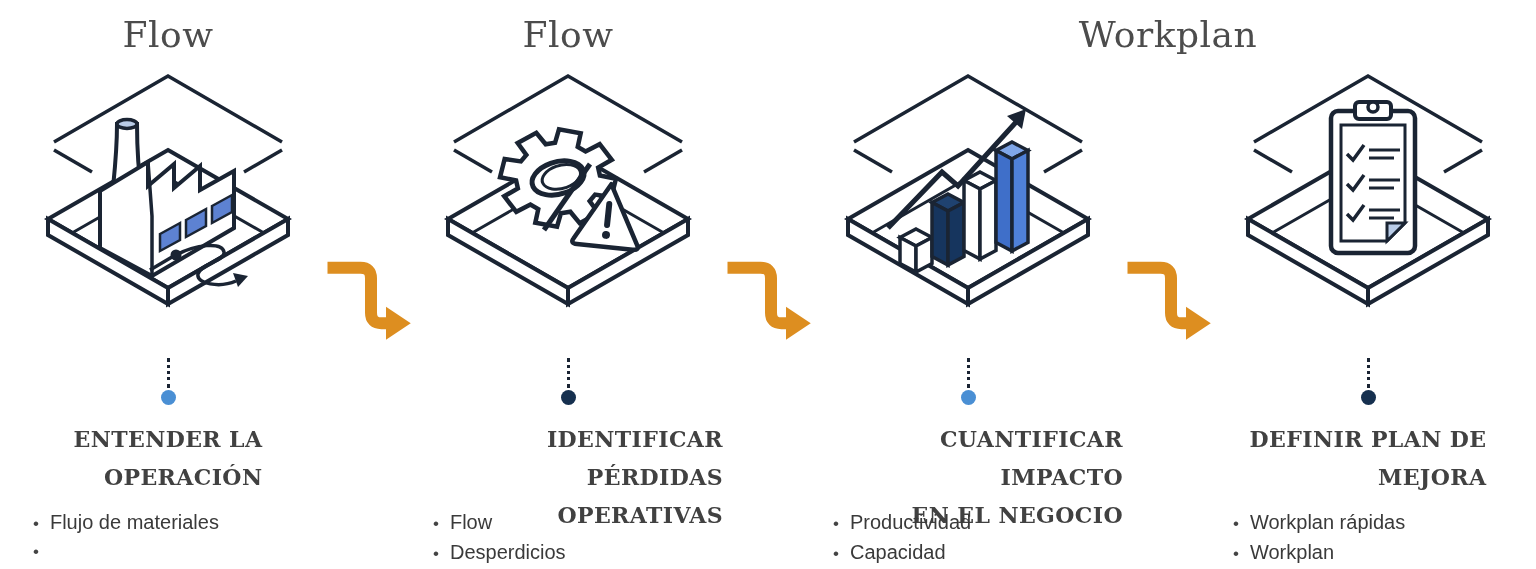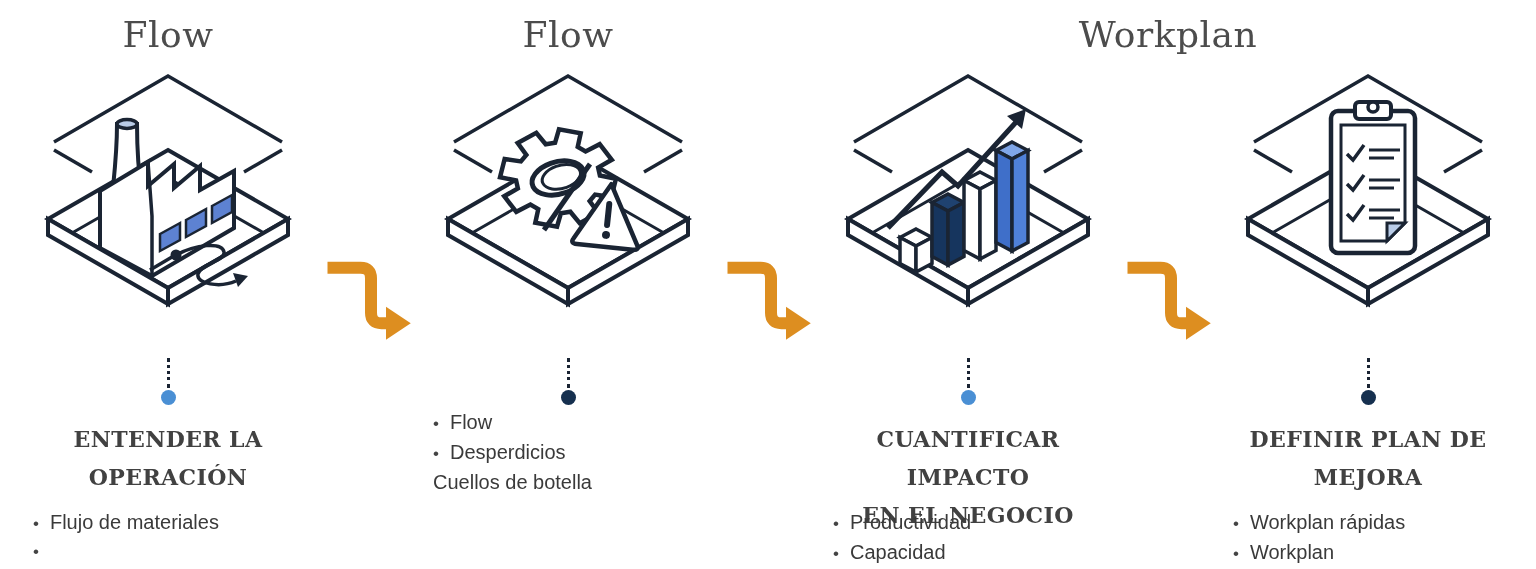--- a/index.html
+++ b/index.html
@@ -21,21 +21,21 @@
   }
   .icon-wrap { width:260px; height:260px; }
   .arrow-cell { display:flex; justify-content:center; align-items:flex-start; padding-top:186px; }
   .connector { display:flex; flex-direction:column; align-items:center; height:50px; padding-top:2px; }
   .dotline { width:0; height:30px; border-left:3px dotted #1a2433; }
   .dot { width:15px; height:15px; border-radius:50%; margin-top:2px; }
   .dot-blue { background:#4a8fd4; }
   .dot-navy { background:#16304f; }
   .step-heading {
     font-family:"DejaVu Serif", serif; font-weight:bold;
-    font-size:22px; line-height:38px; color:#414141; text-align:center;
+    font-size:22px; line-height:38px; color:#414141; text-align:right;
     white-space:pre-line; letter-spacing:0.4px; margin-top:14px; height:86px;
   }
   ul.bullets { list-style:none; align-self:stretch; padding-left:20px; margin-top:2px; }
   ul.bullets li {
     font-size:20px; line-height:28px; color:#3a3a3a; display:flex; align-items:baseline;
   }
   ul.bullets li .marker { color:#444; font-size:17px; margin-right:11px; }
   svg { display:block; }
 </style>
 </head>
@@ -227,20 +227,22 @@
       </ul>
     </div>
 
     <div></div>
 
     <div class="col">
       <div class="connector">
         <div class="dotline"></div>
         <div class="dot dot-navy"></div>
       </div>
+      <div class="step-heading">IDENTIFICAR PÉRDIDAS
+OPERATIVAS</div>
       <ul class="bullets">
         <li>
             <span class="marker">•</span>
             <span>Flow</span>
           </li>
         <li>
             <span class="marker">•</span>
             <span>Desperdicios</span>
           </li>
         <li>

